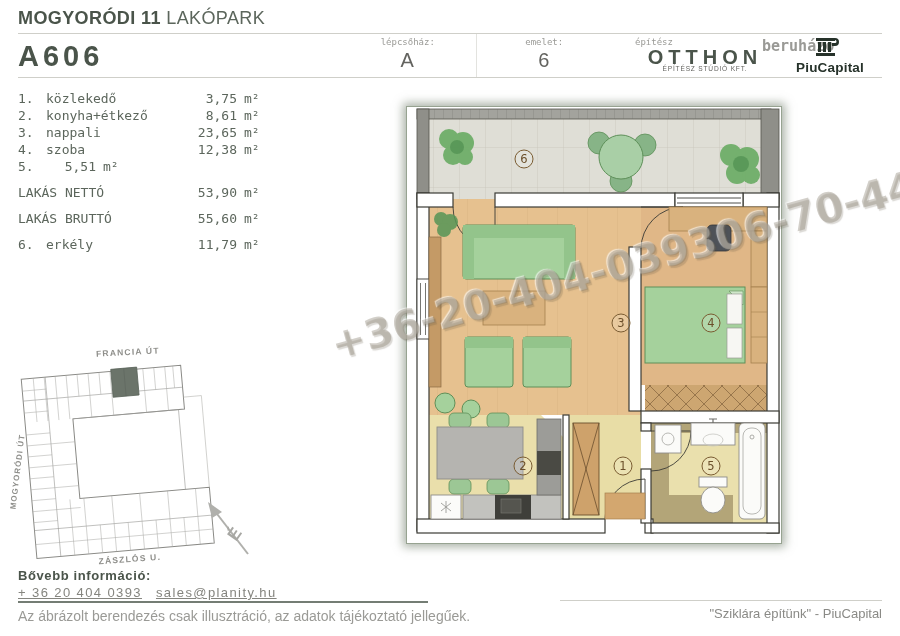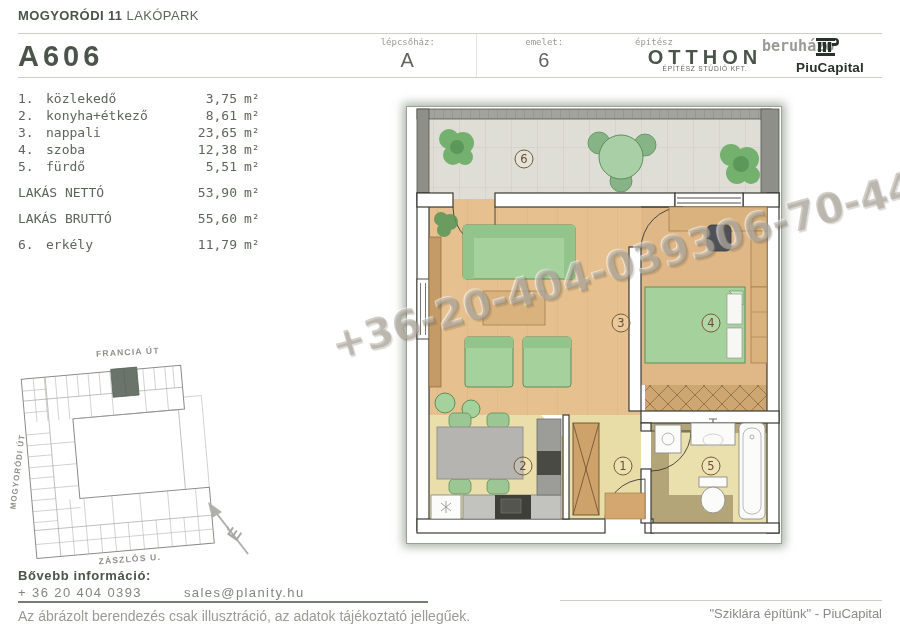--- a/index.html
+++ b/index.html
@@ -2,21 +2,21 @@
 <html><head>
 <meta charset="utf-8">
 <style>
   html,body{margin:0;padding:0;}
   body{
     width:900px;height:636px;position:relative;background:#ffffff;
     font-family:"Liberation Sans", sans-serif;overflow:hidden;
   }
   .abs{position:absolute;}
   
-  .project-title{left:18px;top:8px;font-size:13px;color:#4a544a;letter-spacing:.4px;}
+  .project-title{left:18px;top:8px;font-size:18px;color:#4a544a;letter-spacing:.4px;}
   .project-title b{font-weight:bold;}
   .project-title span.light{font-weight:normal;color:#5c665c;}
   .hline{height:1px;background:#cfcfc9;}
   .line-top{left:18px;right:18px;top:33px;}
   .line-head{left:18px;right:18px;top:77px;}
   .unit-code{left:18px;top:40px;font-size:29px;font-weight:bold;letter-spacing:4px;color:#4a544a;}
   .meta-row{left:340px;top:34px;width:272px;height:43px;display:flex;}
   .meta-cell{flex:1;text-align:center;border-left:1px solid #e3e3df;}
   .meta-cell:first-child{border-left:none;}
   .meta-label{font-family:"DejaVu Sans Mono", monospace;font-size:9px;color:#9a9a96;margin-top:3px;}
@@ -47,21 +47,21 @@
       background:rgba(255,255,255,.15);font-family:"DejaVu Sans", sans-serif;}
   
   .watermark{left:332px;top:322px;font-family:"DejaVu Sans", sans-serif;font-weight:bold;
      font-size:41px;letter-spacing:0px;color:rgba(125,116,100,.34);white-space:nowrap;
      transform:rotate(-15.5deg);transform-origin:left center;z-index:9;
      text-shadow:1px 2px 1px rgba(90,80,65,.22), -1px -1px 1px rgba(255,255,255,.6);}
   
   .siteplan{left:10px;top:342px;}
   
   .f-info{left:18px;top:568px;font-size:13px;font-weight:bold;color:#4a544a;letter-spacing:.6px;}
-  .f-contact{left:18px;top:585px;font-size:13px;color:#85857f;letter-spacing:1.4px;display:flex;gap:42px;}
+  .f-contact{left:18px;top:585px;font-size:13px;color:#85857f;letter-spacing:1.4px;display:flex;gap:14px;text-decoration:underline;}
   .f-line-dark{left:18px;top:601px;width:410px;height:2px;background:#5c665c;opacity:.85;}
   .f-disclaimer{left:18px;top:608px;font-size:14px;color:#9a9a96;}
   .f-line-right{left:560px;top:600px;width:322px;height:1px;background:#cfcfc9;}
   .f-quote{left:482px;top:606px;width:400px;text-align:right;font-size:13px;color:#8a8a86;}
 </style>
 </head>
 <body>
 
 <div class="abs project-title">
   <b>MOGYORÓDI 11</b><span class="light"> LAKÓPARK</span>
@@ -122,21 +122,20 @@
     <span class="r-unit">m²</span>
   </div>
   <div class="room-row">
     <span class="r-num">4.</span>
     <span class="r-name">szoba</span>
     <span class="r-val">12,38</span>
     <span class="r-unit">m²</span>
   </div>
   <div class="room-row">
     <span class="r-num">5.</span>
-    <span class="r-name">fürdő</span>
     <span class="r-val">5,51</span>
     <span class="r-unit">m²</span>
   </div>
   <div class="totals">
     <div class="room-row">
       <span class="r-name">LAKÁS NETTÓ</span>
       <span class="r-val">53,90</span>
       <span class="r-unit">m²</span>
     </div>
     <div class="room-row">

